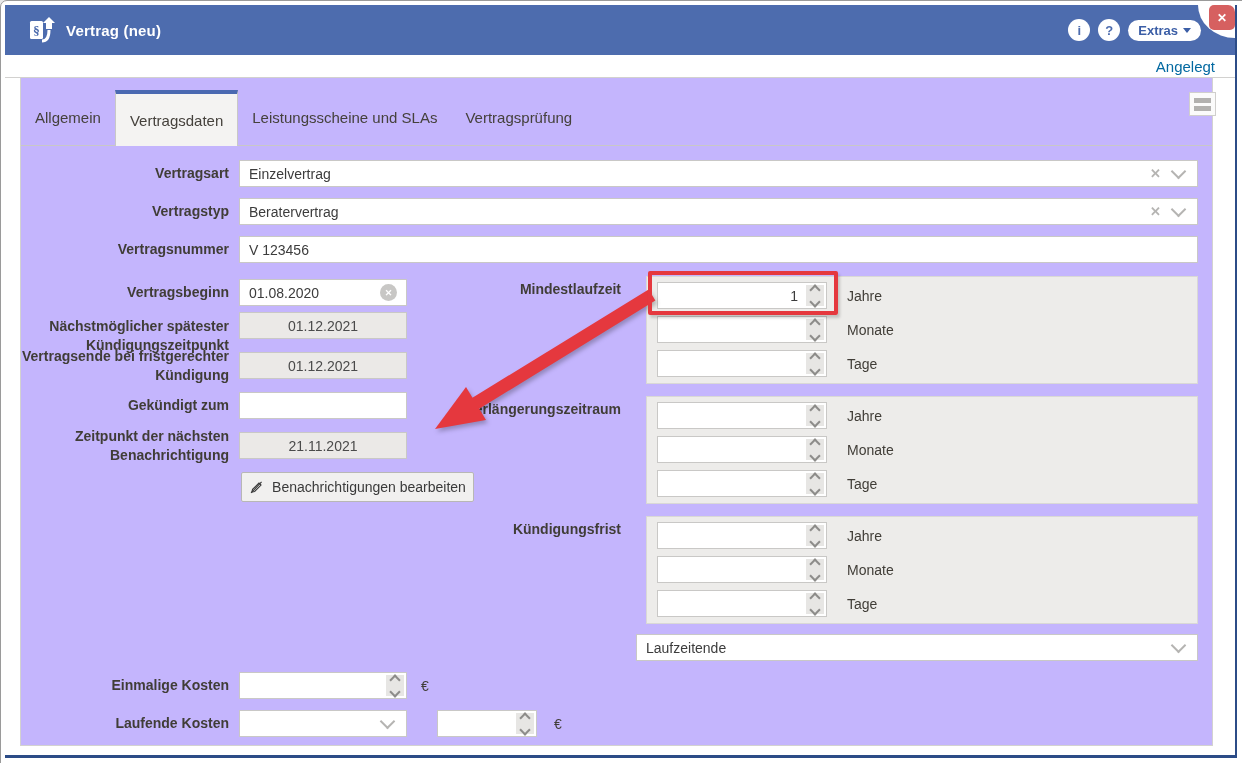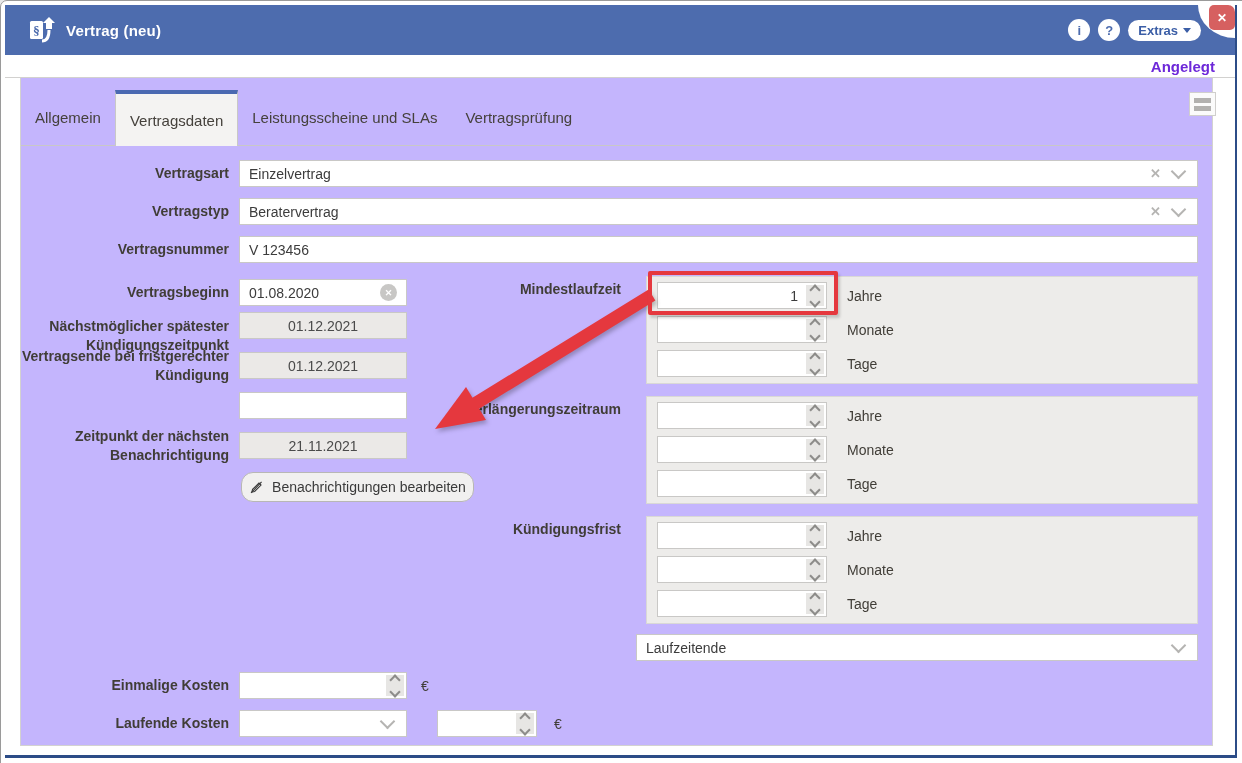--- a/index.html
+++ b/index.html
@@ -10,21 +10,21 @@
   .app-icon{margin-left:19px;width:34px;height:34px;display:inline-flex;align-items:center;justify-content:center;}
   .title{color:#fff;font-size:15px;font-weight:700;margin-left:8px;letter-spacing:.2px;}
   .header-right{margin-left:auto;display:flex;align-items:center;gap:8px;padding-right:34px;}
   .circle-btn{width:22px;height:22px;border-radius:50%;background:#fff;color:#4d6cae;font-size:13px;font-weight:700;display:flex;align-items:center;justify-content:center;border:none;cursor:pointer;}
   .extras-btn{height:21px;border-radius:11px;background:#fff;color:#3b5ea6;font-size:13px;font-weight:700;display:flex;align-items:center;gap:5px;padding:0 10px;border:none;cursor:pointer;}
   .tri-down{width:0;height:0;border-left:4px solid transparent;border-right:4px solid transparent;border-top:5px solid #3b5ea6;}
   .close-notch{position:absolute;top:0;right:0;width:37px;height:33px;background:#fff;border-bottom-left-radius:100% 100%;z-index:19;}
   .close-btn{position:absolute;top:0;right:0;width:26px;height:25px;background:#d66060;color:#fff;border:none;border-radius:5px;border-top-right-radius:7px;font-size:12px;font-weight:700;display:flex;align-items:center;justify-content:center;cursor:pointer;z-index:20;}
   
   .status-strip{position:absolute;left:0;top:50px;width:100%;height:23px;background:#fff;border-bottom:1px solid #d2d1cf;box-sizing:border-box;display:flex;align-items:center;justify-content:flex-end;padding-right:20px;}
-  .status-text{font-size:15px;font-weight:700;color:#6d28d9;}
+  .status-text{font-size:15px;font-weight:400;color:#0369a1;}
   
   .panel{position:absolute;left:15px;top:73px;width:1193px;height:668px;background:#c4b5fd;border:1px solid #d3d2d0;border-top:none;box-sizing:border-box;}
   
   .tabbar{position:absolute;left:0;top:12px;right:0;height:55px;border-bottom:1px solid #c9c8c6;display:flex;align-items:stretch;z-index:2;}
   .tab{padding:0 14px;display:flex;align-items:center;font-size:15px;color:#45413c;cursor:pointer;white-space:nowrap;}
   .tab.active{background:#f4f3f2;border-left:1px solid #c9c8c6;border-right:1px solid #c9c8c6;border-top:4px solid #4a69b1;margin-bottom:-1px;z-index:3;}
   .layout-icon{position:absolute;top:14px;right:-4px;width:27px;height:24px;background:#fbfbfb;border:1px solid #d0cfcd;box-sizing:border-box;display:flex;flex-direction:column;align-items:center;justify-content:center;gap:3px;cursor:pointer;z-index:2;}
   .layout-icon i{display:block;width:17px;height:5px;background:#b2b1af;}
   
   .flabel{position:absolute;display:flex;align-items:center;justify-content:flex-end;text-align:right;font-size:14px;font-weight:700;color:#403d37;line-height:19px;}
@@ -38,21 +38,21 @@
   
   .num{position:absolute;height:27px;background:#fff;border:1px solid #c9c8c6;box-sizing:border-box;}
   .num input{position:absolute;left:0;top:0;width:100%;height:100%;border:none;outline:none;background:transparent;font:14px "Liberation Sans",sans-serif;color:#3c3c3c;text-align:right;padding-right:28px;box-sizing:border-box;}
   .spin{position:absolute;top:2px;bottom:2px;right:2px;width:18px;background:#e7e6e4;display:flex;flex-direction:column;align-items:center;justify-content:center;gap:4px;}
   .chev{width:6px;height:6px;border-right:2px solid #8d8c8a;border-bottom:2px solid #8d8c8a;cursor:pointer;}
   .chev.up{transform:rotate(-135deg);}
   .chev.down{transform:rotate(45deg);}
   
   .group{position:absolute;width:552px;height:108px;background:#edecea;border:1px solid #d9d8d6;box-sizing:border-box;}
   
-  .edit-btn{position:absolute;left:220px;top:394px;width:233px;height:30px;background:#f1f0ef;border:1px solid #b8b7b5;border-radius:12px;font:14px "Liberation Sans",sans-serif;color:#3a3a3a;display:flex;align-items:center;justify-content:center;gap:8px;cursor:pointer;}
+  .edit-btn{position:absolute;left:220px;top:394px;width:233px;height:30px;background:#f1f0ef;border:1px solid #b8b7b5;border-radius:2px;font:14px "Liberation Sans",sans-serif;color:#3a3a3a;display:flex;align-items:center;justify-content:center;gap:8px;cursor:pointer;}
   
   .hl-rect{position:absolute;left:627px;top:193px;width:190px;height:44px;border:4px solid #e5383e;box-sizing:border-box;border-radius:2px;box-shadow:2px 3px 3px rgba(0,0,0,0.18);z-index:6;}
   .arrow-svg{position:absolute;left:0;top:0;width:1232px;height:753px;pointer-events:none;z-index:5;}
 </style>
 </head>
 <body>
 
 <div id="window">
 <div id="inner">
 
@@ -138,20 +138,21 @@
     <div class="flabel" style="left:0;top:237px;width:208px;height:41px;">Nächstmöglicher spätester Kündigungszeitpunkt</div>
     <div class="field ro" style="left:218px;top:234px;width:168px;">
       <span>01.12.2021</span>
     </div>
 
     <div class="flabel" style="left:0;top:267px;width:208px;height:41px;">Vertragsende bei fristgerechter Kündigung</div>
     <div class="field ro" style="left:218px;top:274px;width:168px;">
       <span>01.12.2021</span>
     </div>
 
+    <div class="flabel" style="left:0;top:314px;width:208px;height:27px;">Gekündigt zum</div>
     <div class="field" style="left:218px;top:314px;width:168px;">
       <input value="" style="">
     </div>
 
     <div class="flabel" style="left:0;top:347px;width:208px;height:41px;">Zeitpunkt der nächsten Benachrichtigung</div>
     <div class="field ro" style="left:218px;top:354px;width:168px;">
       <span>21.11.2021</span>
     </div>
 
     <button class="edit-btn">

